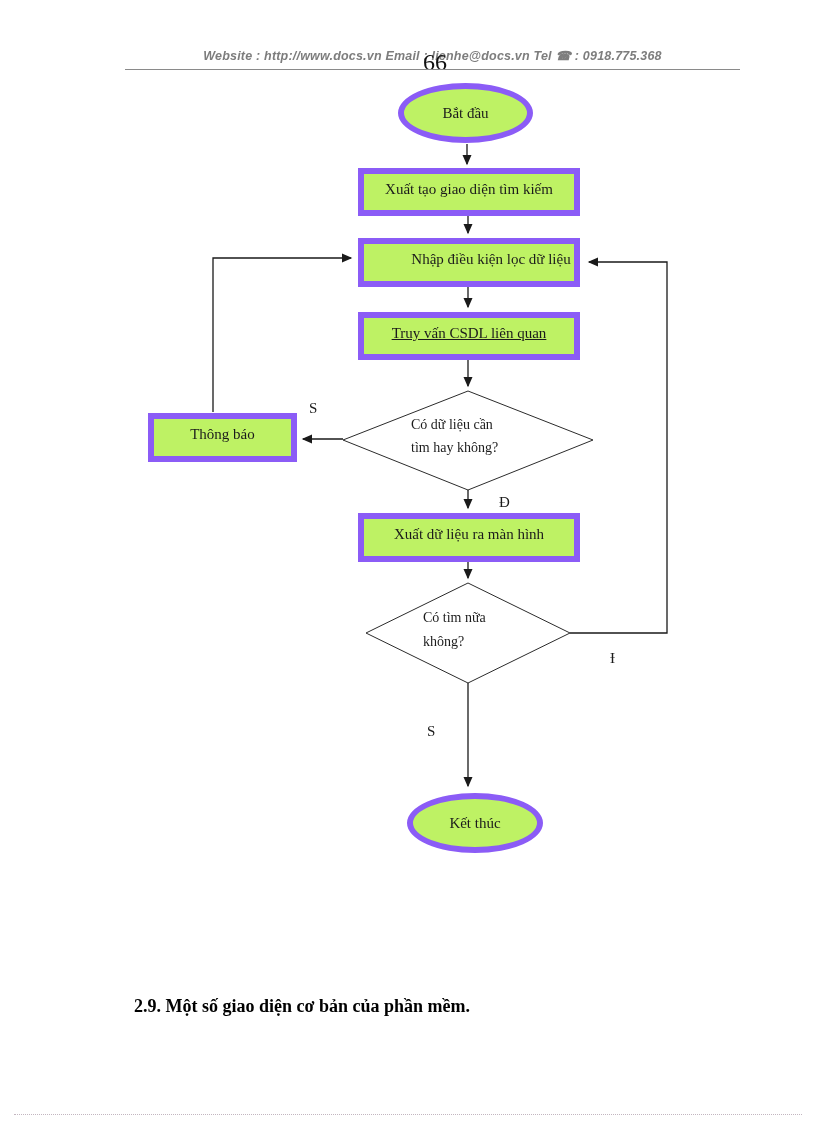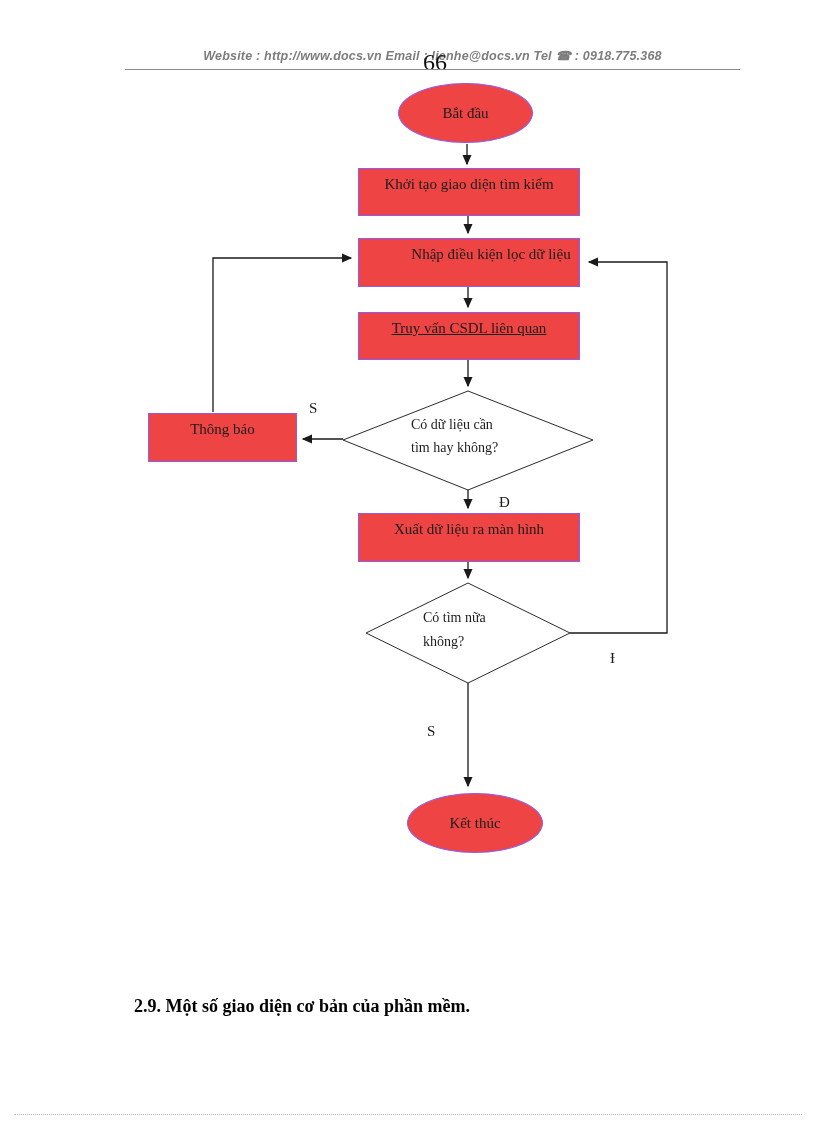--- a/index.html
+++ b/index.html
@@ -35,22 +35,22 @@
     position: absolute;
     left: 125px; top: 69px; width: 615px; height: 0;
     border-top: 1px solid #8a8a8a;
   }
 
   
   #connectors { position: absolute; left: 0; top: 0; }
 
   .node {
     position: absolute;
-    border: 1px solid #8b5cf6;
-    background: #ef4444;
+    border: 6px solid #8b5cf6;
+    background: #bef264;
     box-sizing: border-box;
     font-size: 15px;
     color: #1b1b1b;
     text-align: center;
   }
   .rect { padding-top: 7px; }
   .oval {
     border-radius: 50%;
     display: flex; align-items: center; justify-content: center;
   }
@@ -107,21 +107,21 @@
 
     <polyline points="213,412 213,258 351,258" fill="none" stroke="#1a1a1a" stroke-width="1.3" marker-end="url(#arr)"></polyline>
     <polyline points="570,633 667,633 667,262 589,262" fill="none" stroke="#1a1a1a" stroke-width="1.3" marker-end="url(#arr)"></polyline>
   </svg>
 
   <div class="node oval" style="left:398px; top:83px; width:135px; height:60px;">
     <span>Bắt đầu</span>
   </div>
 
   <div class="node rect" style="left:358px; top:168px; width:222px; height:48px;">
-    <span>Khởi tạo giao diện tìm kiếm</span>
+    <span>Xuất tạo giao diện tìm kiếm</span>
   </div>
 
   <div class="node rect" style="left:358px; top:238px; width:222px; height:49px;padding-left:44px;">
     <span>Nhập điều kiện lọc dữ liệu</span>
   </div>
 
   <div class="node rect" style="left:358px; top:312px; width:222px; height:48px;text-decoration:underline;">
     <span>Truy vấn CSDL  liên quan</span>
   </div>
 

